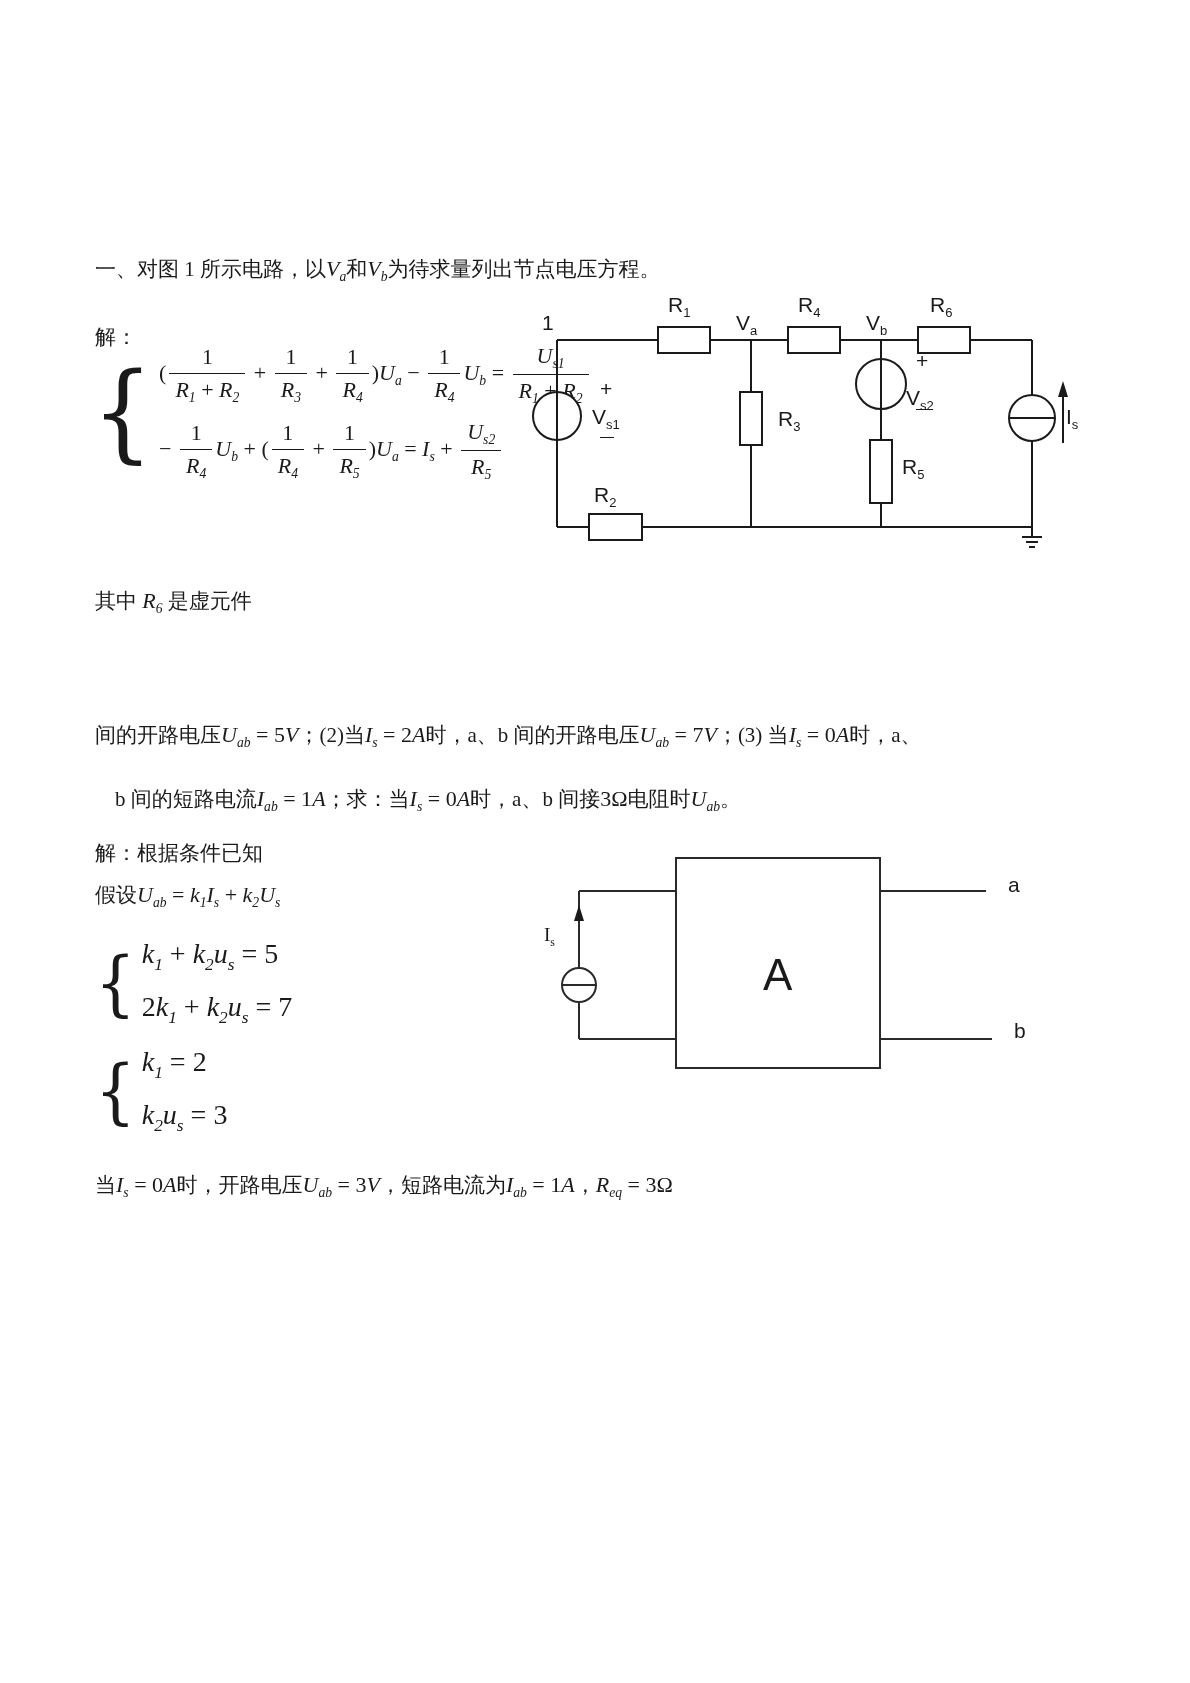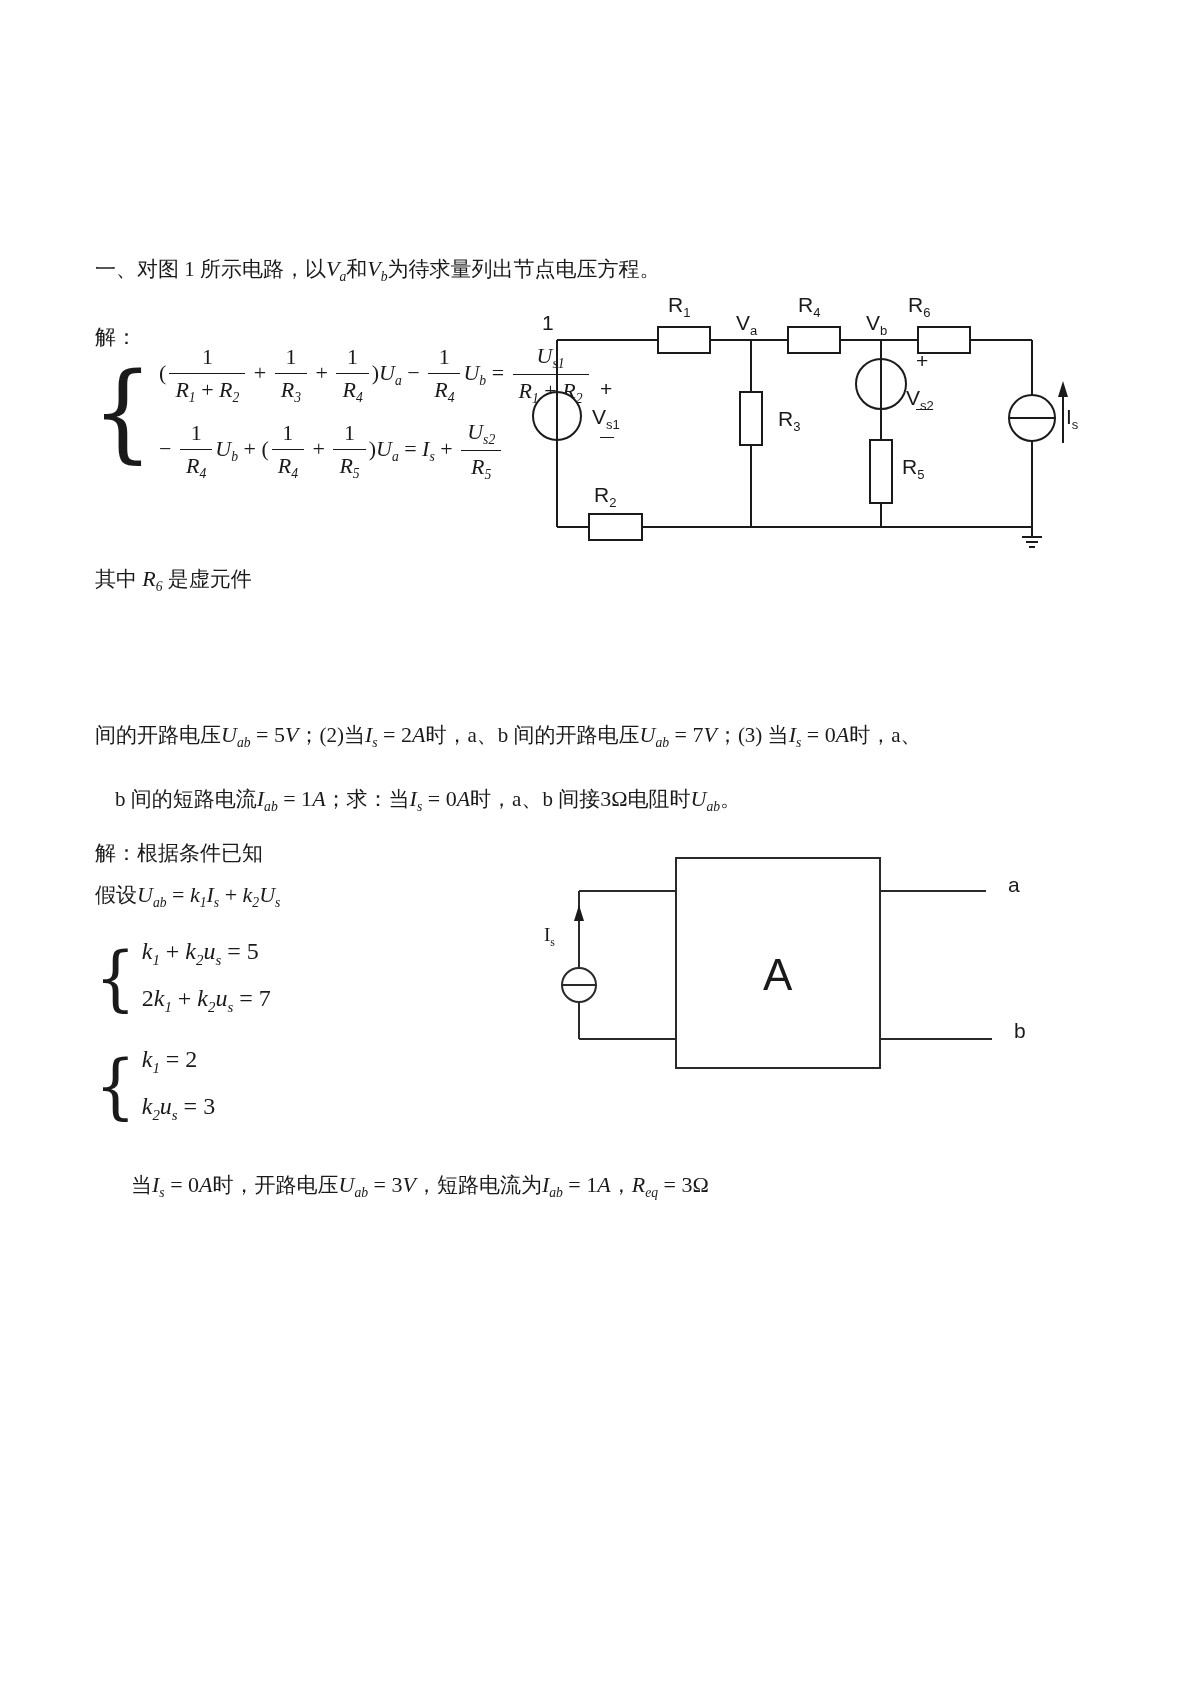--- a/index.html
+++ b/index.html
@@ -15,21 +15,21 @@
   .fd{display:block;padding:2px 6px 0;}
   
   .eqsys{position:absolute;display:flex;align-items:center;}
   .brace{font-family:"DejaVu Serif",serif;font-weight:400;line-height:0.85;transform:scaleY(1.12);margin-right:6px;}
   .b-big{font-size:96px;}
   .b-small{font-size:64px;}
   .eqcol{display:flex;flex-direction:column;}
   .eqcol.g1{gap:10px;}
   .eqcol.g2{gap:16px;}
   .eqrow{white-space:nowrap;}
-  .sys23 .eqrow{font-size:24px;}
+  .sys23 .eqrow{font-size:28px;}
   
   .fig{position:absolute;}
   .fig svg{position:absolute;left:0;top:0;}
   .figlabel{position:absolute;font-family:"Liberation Sans","DejaVu Sans",sans-serif;
             font-size:21px;color:#1a1a1a;white-space:nowrap;line-height:1.1;}
   .figlabel i{font-style:normal;}
   .figlabel sub{font-size:0.62em;}
   .biglabel{font-size:44px;}
   .seriflabel{font-family:"Liberation Serif","DejaVu Serif",serif;font-size:19px;}
   .seriflabel i{font-style:normal;}
@@ -92,34 +92,34 @@
       </g>
       <g stroke="#1a1a1a" stroke-width="2" fill="none">
         <path d="M532,242 V252 M522,252 H542 M526,257 H538 M529,262 H535"></path>
       </g>
     </svg>
     <span class="figlabel" style="left:42px;top:26px;">1</span>
     <span class="figlabel" style="left:168px;top:8px;"><i><i>R</i></i><sub>1</sub></span>
     <span class="figlabel" style="left:236px;top:26px;"><i><i>V</i></i><sub><i>a</i></sub></span>
     <span class="figlabel" style="left:298px;top:8px;"><i><i>R</i></i><sub>4</sub></span>
     <span class="figlabel" style="left:366px;top:26px;text-align:center;"><i><i>V</i></i><sub><i>b</i></sub></span>
-    <span class="figlabel" style="left:408px;top:8px;"><i><i>R</i></i><sub>6</sub></span>
+    <span class="figlabel" style="left:430px;top:8px;"><i><i>R</i></i><sub>6</sub></span>
     <span class="figlabel" style="left:100px;top:92px;">+</span>
     <span class="figlabel" style="left:92px;top:120px;"><i><i>V</i></i><sub><i>s</i>1</sub></span>
     <span class="figlabel" style="left:100px;top:144px;font-size:14px;">—</span>
     <span class="figlabel" style="left:278px;top:122px;"><i><i>R</i></i><sub>3</sub></span>
     <span class="figlabel" style="left:416px;top:64px;">+</span>
     <span class="figlabel" style="left:406px;top:101px;"><i><i>V</i></i><sub><i>s</i>2</sub></span>
     <span class="figlabel" style="left:416px;top:116px;font-size:14px;">—</span>
     <span class="figlabel" style="left:402px;top:170px;"><i><i>R</i></i><sub>5</sub></span>
     <span class="figlabel" style="left:566px;top:120px;"><i><i>I</i></i><sub><i>s</i></sub></span>
     <span class="figlabel" style="left:94px;top:198px;"><i><i>R</i></i><sub>2</sub></span>
   </div>
 
-  <div class="tline" style="top:562px;">其中 <span class="math"><i><i>R</i></i><sub>6</sub></span> 是虚元件</div>
+  <div class="tline" style="top:584px;">其中 <span class="math"><i><i>R</i></i><sub>6</sub></span> 是虚元件</div>
 
   <div class="tline" style="top:718px;">间的开路电压<span class="math"><i><i>U</i></i><sub><i>ab</i></sub> = 5<i>V</i></span>；(2)当<span class="math"><i><i>I</i></i><sub><i>s</i></sub> = 2<i>A</i></span>时，a、b 间的开路电压<span class="math"><i><i>U</i></i><sub><i>ab</i></sub> = 7<i>V</i></span>；(3) 当<span class="math"><i><i>I</i></i><sub><i>s</i></sub> = 0<i>A</i></span>时，a、</div>
   <div class="tline" style="top:782px;margin-left:20px;">b 间的短路电流<span class="math"><i><i>I</i></i><sub><i>ab</i></sub> = 1<i>A</i></span>；求：当<span class="math"><i><i>I</i></i><sub><i>s</i></sub> = 0<i>A</i></span>时，a、b 间接<span class="math">3Ω</span>电阻时<span class="math"><i><i>U</i></i><sub><i>ab</i></sub></span>。</div>
 
   <div class="tline" style="top:836px;text-align:right;">解：根据条件已知</div>
 
   <div class="tline" style="top:878px;">假设<span class="math"><i><i>U</i></i><sub><i>ab</i></sub> = <i><i>k</i></i><sub>1</sub><i><i>I</i></i><sub><i>s</i></sub> + <i><i>k</i></i><sub>2</sub><i><i>U</i></i><sub><i>s</i></sub></span></div>
 
   <div class="eqsys sys23" style="left:95px;top:938px;">
     <span class="brace b-small">{</span>
@@ -130,21 +130,21 @@
   </div>
 
   <div class="eqsys sys23" style="left:95px;top:1046px;">
     <span class="brace b-small">{</span>
     <div class="eqcol g2">
       <div class="eqrow math"><i><i>k</i></i><sub>1</sub> = 2</div>
       <div class="eqrow math"><i><i>k</i></i><sub>2</sub><i><i>u</i></i><sub><i>s</i></sub> = 3</div>
     </div>
   </div>
 
-  <div class="tline" style="top:1168px;margin-left:36px;">当<span class="math"><i><i>I</i></i><sub><i>s</i></sub> = 0<i>A</i></span>时，开路电压<span class="math"><i><i>U</i></i><sub><i>ab</i></sub> = 3<i>V</i></span>，短路电流为<span class="math"><i><i>I</i></i><sub><i>ab</i></sub> = 1<i>A</i></span>，<span class="math"><i><i>R</i></i><sub><i>eq</i></sub> = 3Ω</span></div>
+  <div class="tline" style="top:1168px;">当<span class="math"><i><i>I</i></i><sub><i>s</i></sub> = 0<i>A</i></span>时，开路电压<span class="math"><i><i>U</i></i><sub><i>ab</i></sub> = 3<i>V</i></span>，短路电流为<span class="math"><i><i>I</i></i><sub><i>ab</i></sub> = 1<i>A</i></span>，<span class="math"><i><i>R</i></i><sub><i>eq</i></sub> = 3Ω</span></div>
 
 
   <div class="fig" style="left:480px;top:855px;width:580px;height:225px;">
     <svg width="580" height="225" viewBox="0 0 580 225">
       <g stroke="#2a2a2a" stroke-width="2" fill="none">
         <path d="M99,113 V36 M99,36 H196 M400,36 H506 M99,147 V184 M99,184 H196 M400,184 H512"></path>
       </g>
       <g>
         <polygon points="99,50 94,66 104,66" fill="#1a1a1a"></polygon>
       </g>

